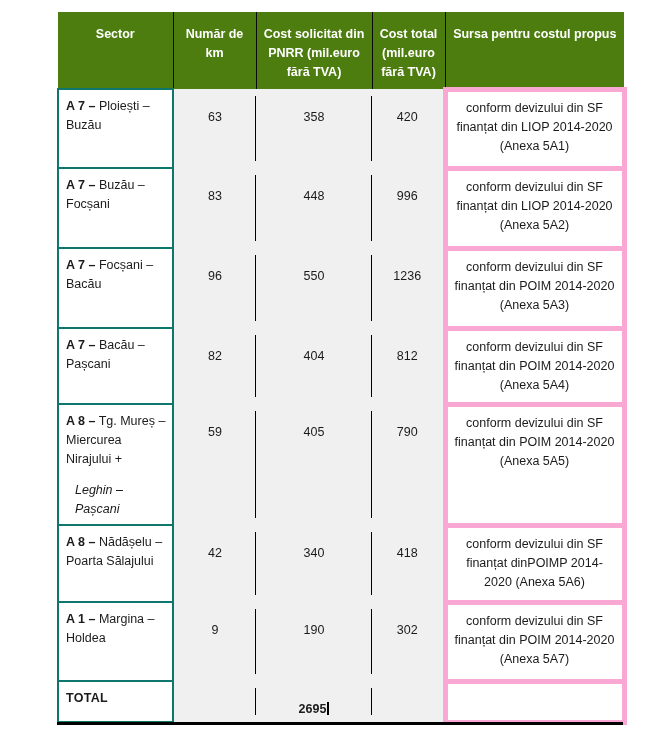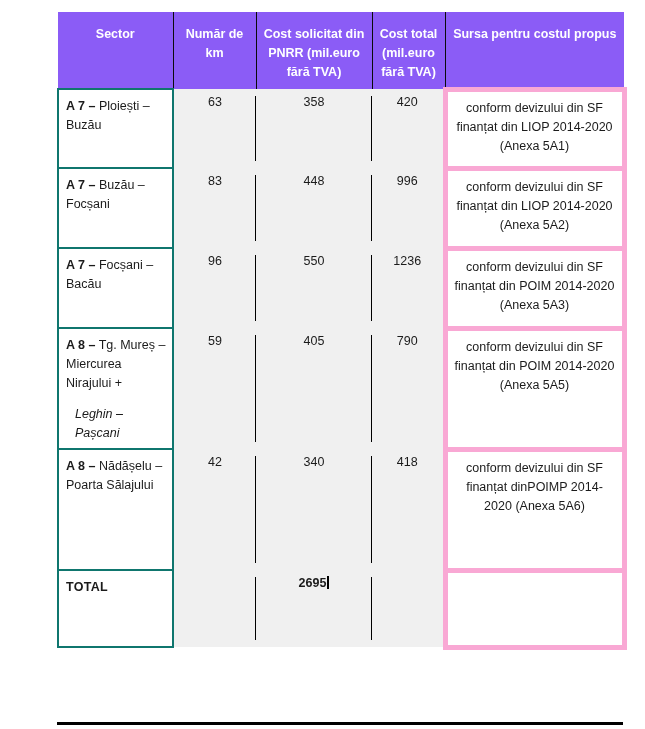--- a/index.html
+++ b/index.html
@@ -28,21 +28,21 @@
   tbody tr:nth-child(1) { height: 79px; }
   tbody tr:nth-child(2) { height: 80px; }
   tbody tr:nth-child(3) { height: 80px; }
   tbody tr:nth-child(4) { height: 76px; }
   tbody tr:nth-child(5) { height: 121px; }
   tbody tr:nth-child(6) { height: 77px; }
   tbody tr:nth-child(7) { height: 79px; }
   tbody tr:nth-child(8) { height: 41px; }
 
   th {
-    background: #8b5cf6;
+    background: #4d7c0f;
     color: #ffffff;
     font-weight: bold;
     font-size: 12.5px;
     line-height: 19px;
     vertical-align: top;
     text-align: center;
     padding: 13px 6px 0 6px;
   }
   th + th { border-left: 1px solid #0a0a0a; margin-left: 36px; }
 
@@ -54,21 +54,21 @@
   }
   td.sector {
     background: #ffffff;
     border: 2px solid #0f766e;
     text-align: left;
     padding: 7px 5px 5px 7px;
   }
   td.num {
     background: #f0f0f0;
     text-align: center;
-    padding-top: 4px;
+    padding-top: 19px;
     position: relative;
   }
   
   td.vline::after {
     content: "";
     position: absolute;
     top: 7px;
     bottom: 7px;
     right: -0.5px;
     width: 1.3px;
@@ -145,36 +145,54 @@
       <td class="sector">
           <div><span class="b">A 7 –</span> <span>Focșani – Bacău</span></div>
         </td>
       <td class="num vline">96</td>
       <td class="num vline">550</td>
       <td class="num">1236</td>
       <td class="source">conform devizului din SF finanțat din POIM 2014-2020 (Anexa 5A3)</td>
     </tr>
     <tr>
       <td class="sector">
+          <div><span class="b">A 7 –</span> <span>Bacău – Pașcani</span></div>
+        </td>
+      <td class="num vline">82</td>
+      <td class="num vline">404</td>
+      <td class="num">812</td>
+      <td class="source">conform devizului din SF finanțat din POIM 2014-2020 (Anexa 5A4)</td>
+    </tr>
+    <tr>
+      <td class="sector">
           <div><span class="b">A 8 –</span> <span>Tg. Mureș – Miercurea Nirajului +</span></div>
           <div class="sector-line2">Leghin – Pașcani</div>
         </td>
       <td class="num vline">59</td>
       <td class="num vline">405</td>
       <td class="num">790</td>
       <td class="source">conform devizului din SF finanțat din POIM 2014-2020 (Anexa 5A5)</td>
     </tr>
     <tr>
       <td class="sector">
           <div><span class="b">A 8 –</span> <span>Nădășelu – Poarta Sălajului</span></div>
         </td>
       <td class="num vline">42</td>
       <td class="num vline">340</td>
       <td class="num">418</td>
       <td class="source">conform devizului din SF finanțat dinPOIMP 2014-2020 (Anexa 5A6)</td>
+    </tr>
+    <tr>
+      <td class="sector">
+          <div><span class="b">A 1 –</span> <span>Margina – Holdea</span></div>
+        </td>
+      <td class="num vline">9</td>
+      <td class="num vline">190</td>
+      <td class="num">302</td>
+      <td class="source">conform devizului din SF finanțat din POIM 2014-2020 (Anexa 5A7)</td>
     </tr>
     <tr>
       <td class="sector total-label">TOTAL</td>
       <td class="num vline"></td>
       <td class="num vline total-num"><span class="b">2695</span><span class="caret"></span></td>
       <td class="num"></td>
       <td class="source"></td>
     </tr>
   </tbody>
 </table>

